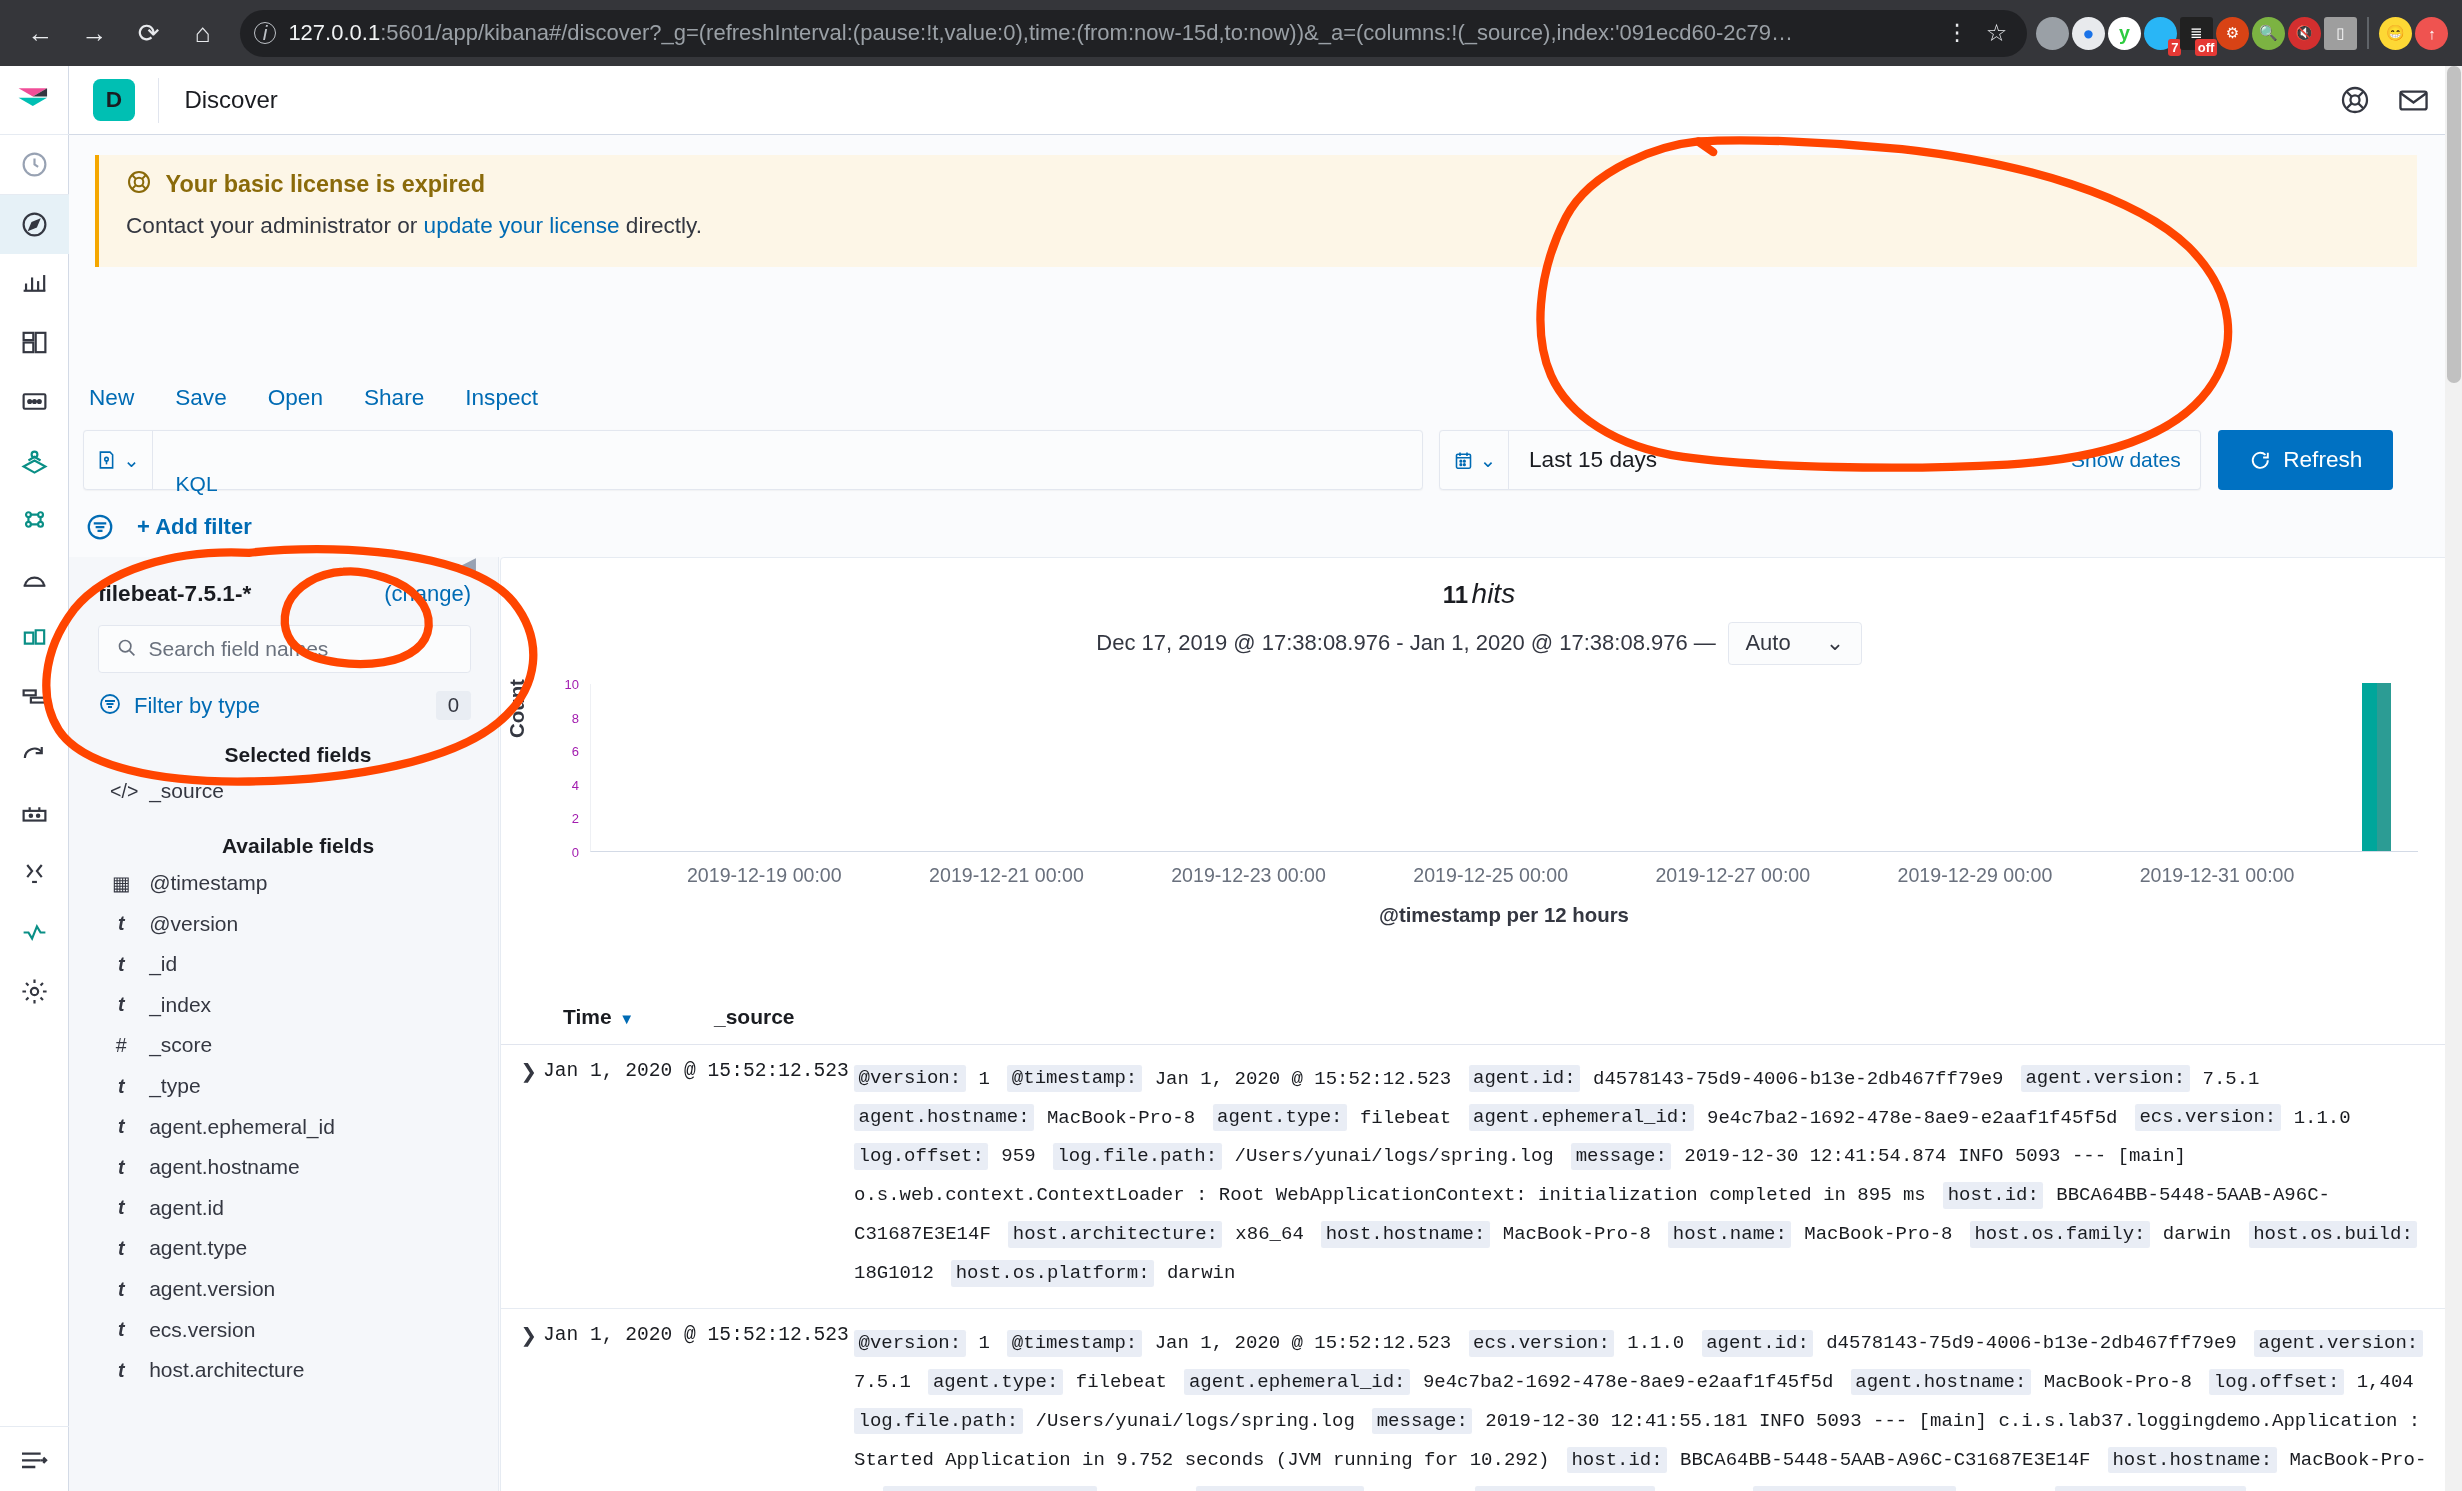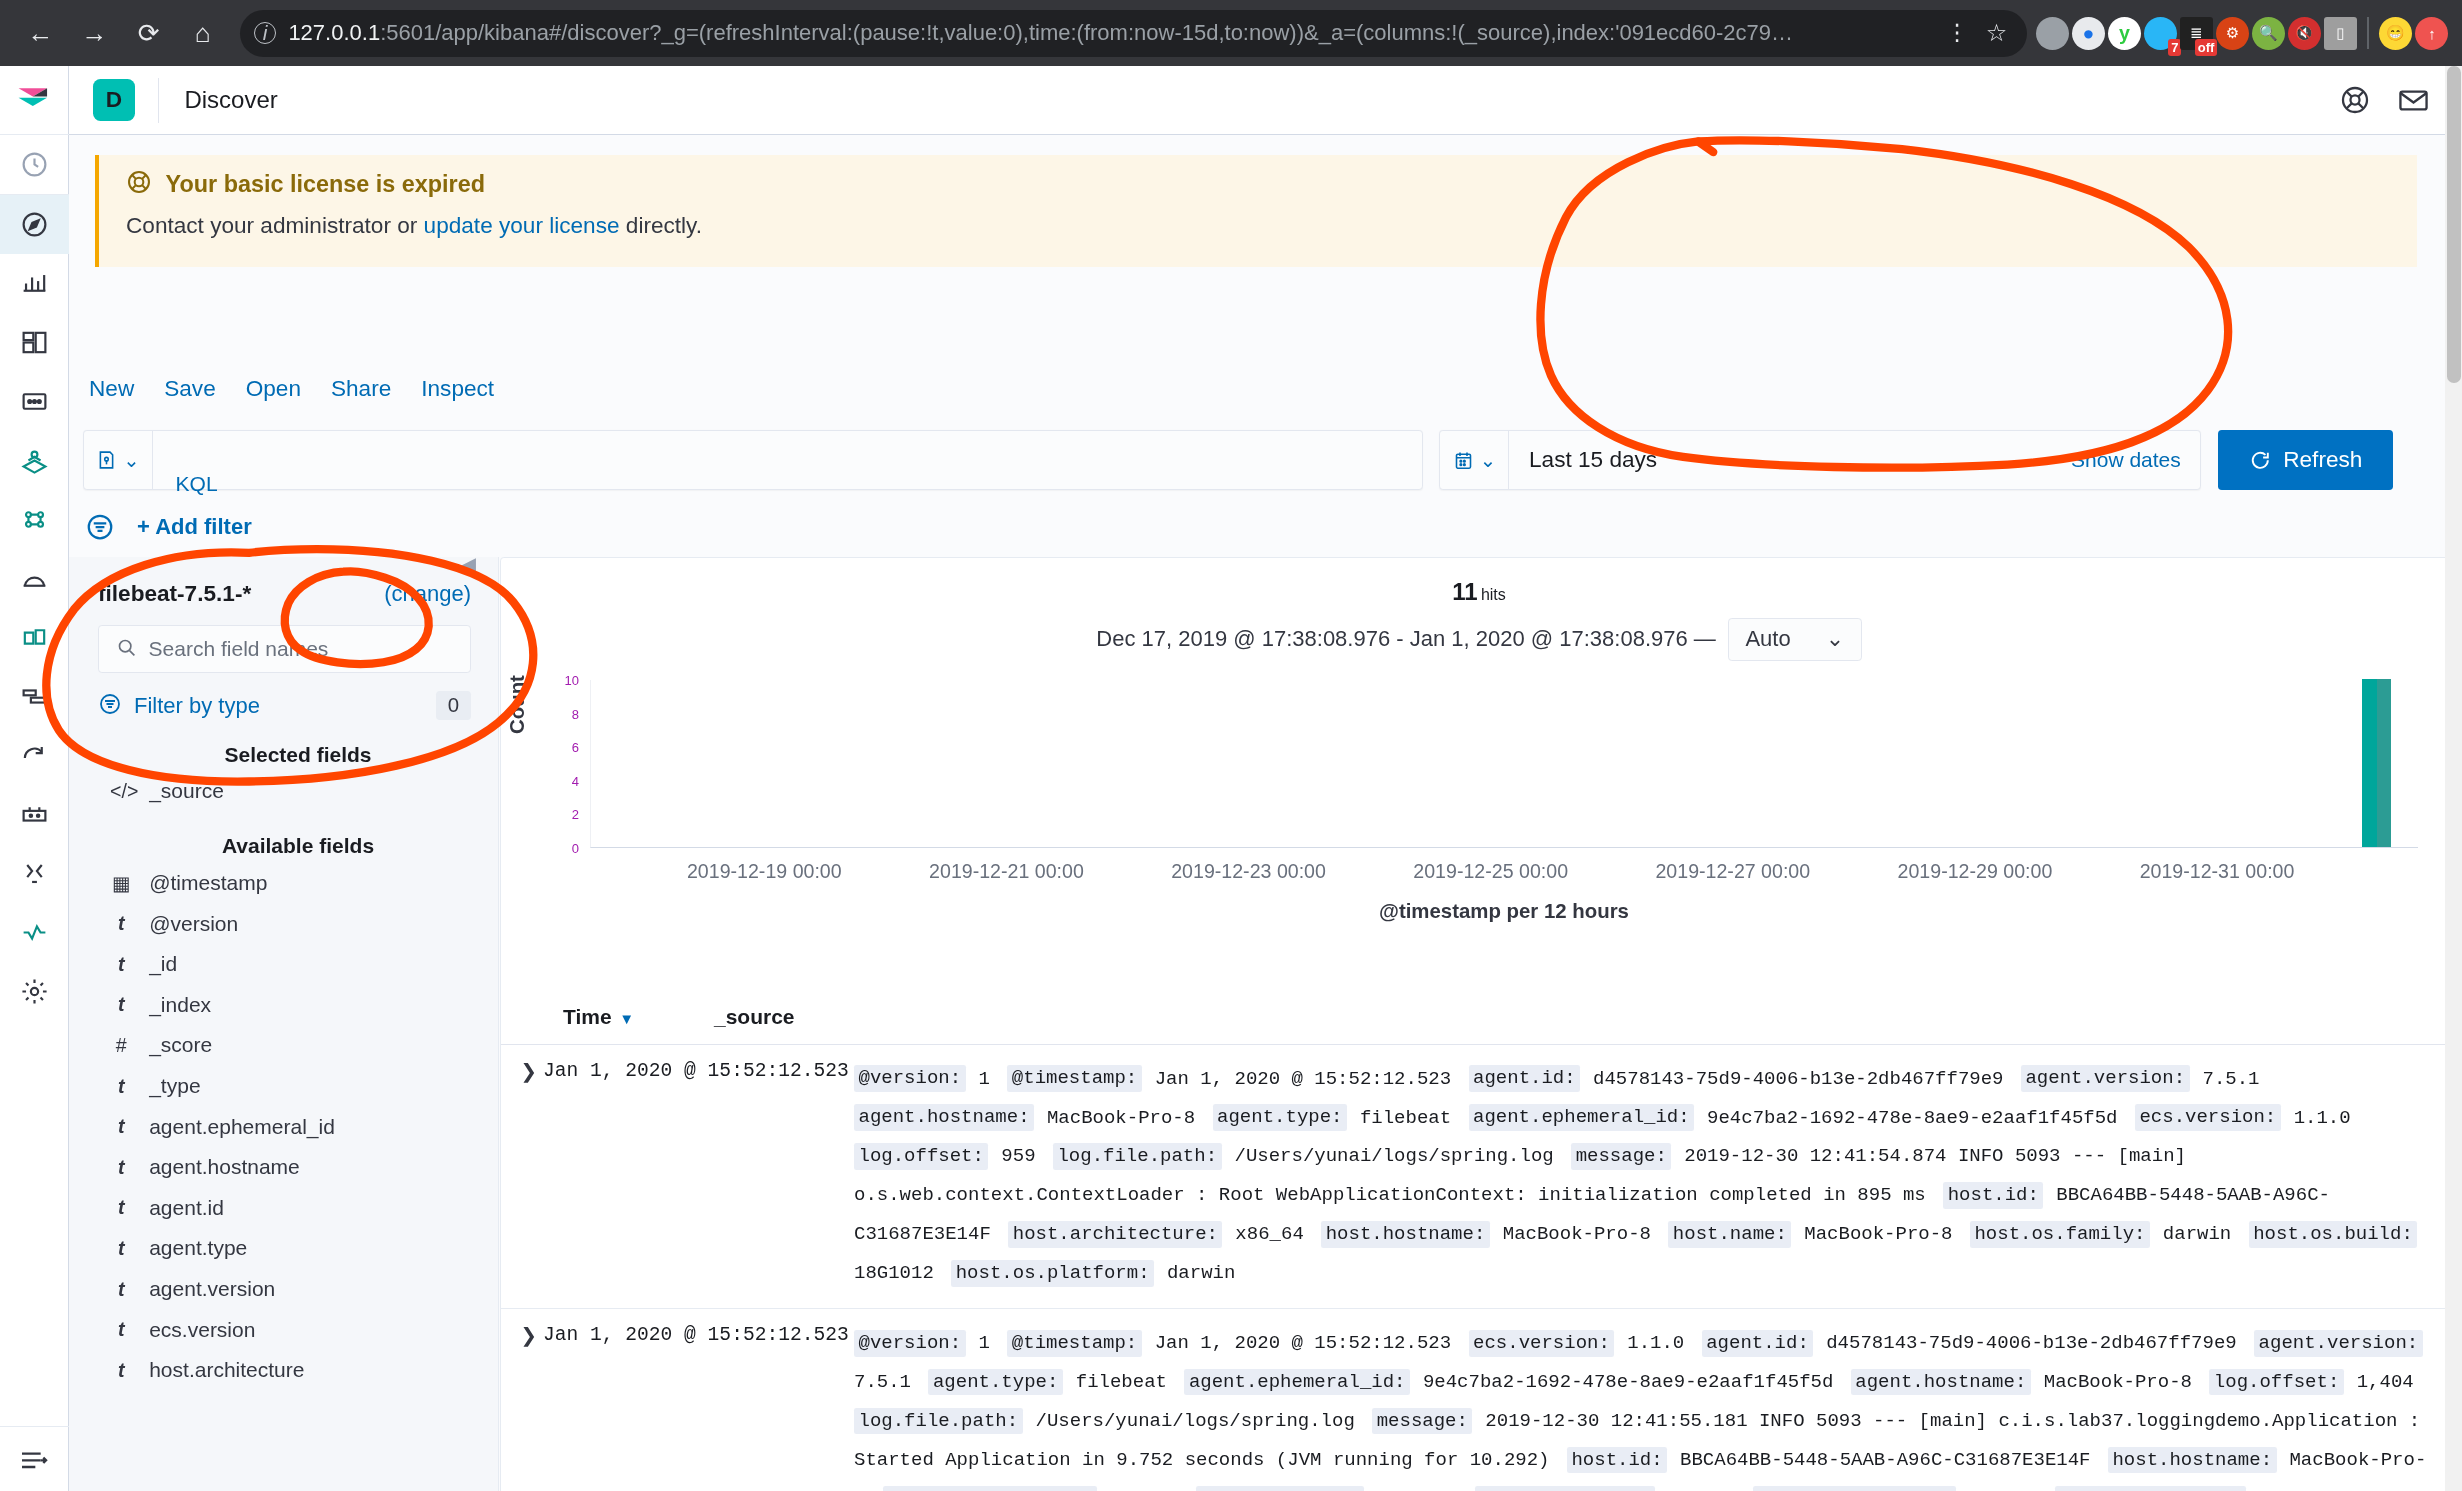--- a/index.html
+++ b/index.html
@@ -100,22 +100,22 @@
   }
   .callout-title {
     display: flex; align-items: center; gap: 13.6px;
     color: #8a6a0a; font-size: 23.4px; font-weight: bold;
   }
   .callout-body { margin-top: 12px; color: #343741; font-size: 22.6px; }
   .callout-body a { color: #006bb4; text-decoration: none; }
 
   
   .top-menu {
-    position: absolute; left: 89px; top: 310px;
-    display: flex; gap: 30px;
+    position: absolute; left: 89px; top: 319px;
+    display: flex; gap: 41px;
   }
   .top-menu a { color: #006bb4; font-size: 22.6px; text-decoration: none; cursor: pointer; }
 
   
   .query-row { position: absolute; left: 83px; top: 364px; width: 2310px; height: 60px; display: flex; gap: 16.6px; }
   .query-box {
     flex: 1; display: flex; align-items: center; background: #fbfcfd;
     border: 0.8px solid #e3e7ef; border-radius: 3.8px; box-shadow: 0 0.8px 1.5px rgba(0,0,0,.04);
   }
   .saved-q {
@@ -172,21 +172,21 @@
     color: #98a2b3; font-size: 26px; display:flex; align-items:center; justify-content:center; cursor:pointer;
   }
 
   
   .main {
     position: absolute; left: 500px; top: 491px; width: 1958px; height: 944px;
     background: #fff; border: 0.8px solid #e6ebf2; border-radius: 3.8px;
   }
   .hits { text-align: center; padding-top: 19.6px; }
   .hits .n { font-size: 24px; font-weight: bold; color: #1a1c21; }
-  .hits .u { font-size: 16px; color: #1a1c21; }
+  .hits .u { font-size: 28px; color: #1a1c21; font-style: italic; }
   .hits-sub { display: flex; align-items: center; justify-content: center; gap: 12px; margin-top: 12px; }
   .hits-range { font-size: 22px; color: #343741; }
   .interval-select {
     border: 0.8px solid #e3e7ef; background: #fbfcfd; border-radius: 3.8px;
     padding: 7.5px 16.6px; display:flex; align-items:center; gap: 35px;
     font-size: 22px; color: #343741; cursor: pointer;
   }
 
   
   .chart-wrap { position: relative; margin: 19.6px 0 0 0; height: 189px; }

